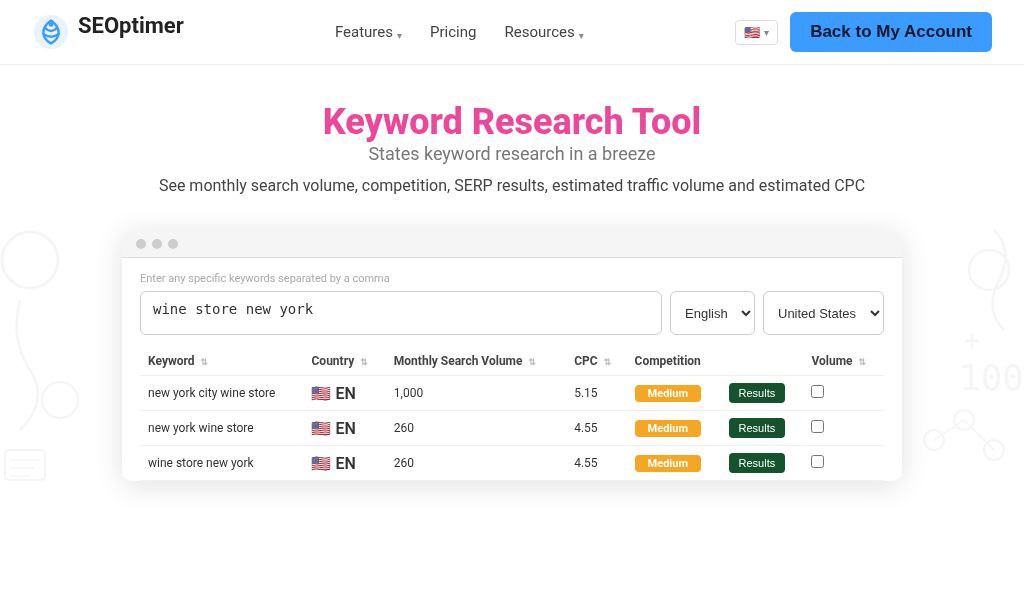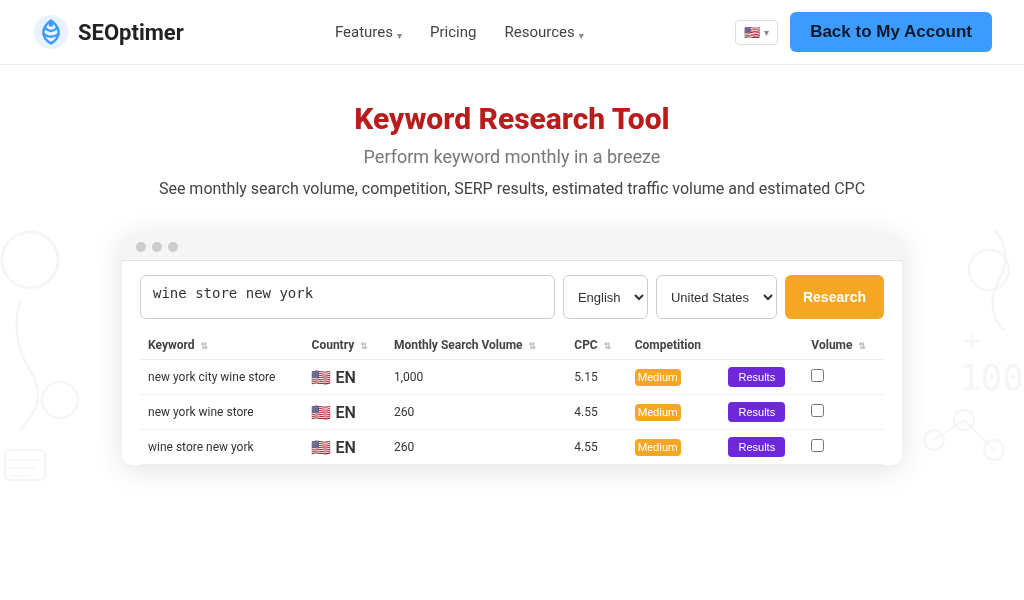--- a/index.html
+++ b/index.html
@@ -17,21 +17,20 @@
     .header {
       display: flex;
       align-items: center;
       justify-content: space-between;
       padding: 12px 32px;
       border-bottom: 1px solid #eee;
       background: #fff;
     }
     .logo-area {
       display: flex;
-      align-items: center;
       gap: 8px;
     }
     .logo-icon {
       width: 38px;
       height: 38px;
     }
     .logo-text {
       font-size: 22px;
       font-weight: 700;
       color: #222;
@@ -80,24 +79,23 @@
       cursor: pointer;
       white-space: nowrap;
     }
 
     
     .hero {
       text-align: center;
       padding: 36px 20px 20px;
     }
     .hero-title {
-      font-size: 30px;
+      font-size: 36px;
       font-weight: 800;
-      color: #b91c1c;
-      margin-bottom: 10px;
+      color: #ec4899;
     }
     .hero-subtitle {
       font-size: 18px;
       color: #777;
       margin-bottom: 12px;
     }
     .hero-desc {
       font-size: 16px;
       color: #444;
       font-weight: 400;
@@ -205,26 +203,26 @@
       display: flex;
       align-items: center;
       gap: 4px;
       font-size: 16px;
       font-weight: 600;
     }
     .badge-medium {
       background: #f5a623;
       color: #fff;
       border-radius: 4px;
-      padding: 2px 3px;
+      padding: 2px 13px;
       font-size: 11px;
-      font-weight: 400;
+      font-weight: 700;
     }
     .results-btn {
-      background: #6d28d9;
+      background: #14532d;
       color: #fff;
       border: none;
       border-radius: 4px;
       padding: 4px 10px;
       font-size: 11px;
       cursor: pointer;
       font-weight: 500;
     }
     .track-cb {
       width: 13px;
@@ -301,40 +299,40 @@
     <button class="flag-btn">
       <span>🇺🇸</span>
       <span class="chevron">▾</span>
     </button>
     <button class="back-btn">Back to My Account</button>
   </div>
 </header>
 
 <section class="hero">
   <h1 class="hero-title">Keyword Research Tool</h1>
-  <p class="hero-subtitle">Perform keyword monthly in a breeze</p>
+  <p class="hero-subtitle">States keyword research in a breeze</p>
   <p class="hero-desc">See monthly search volume, competition, SERP results, estimated traffic volume and estimated CPC</p>
 </section>
 
 <div class="tool-area">
   <div class="tool-titlebar">
     <div class="dot"></div>
     <div class="dot"></div>
     <div class="dot"></div>
   </div>
   <div class="tool-body">
+    <div class="tool-hint">Enter any specific keywords separated by a comma</div>
     <div class="tool-search-row">
       <textarea class="tool-input" style="">wine store new york</textarea>
       <select class="tool-select">
         <option>English</option>
       </select>
       <select class="tool-select">
         <option>United States</option>
       </select>
-      <button class="tool-research-btn">Research</button>
     </div>
 
     <table class="tool-table">
       <thead>
         <tr>
           <th>
             <span>Keyword</span>
             <span class="sort-icon">⇅</span>
           </th>
           <th>

